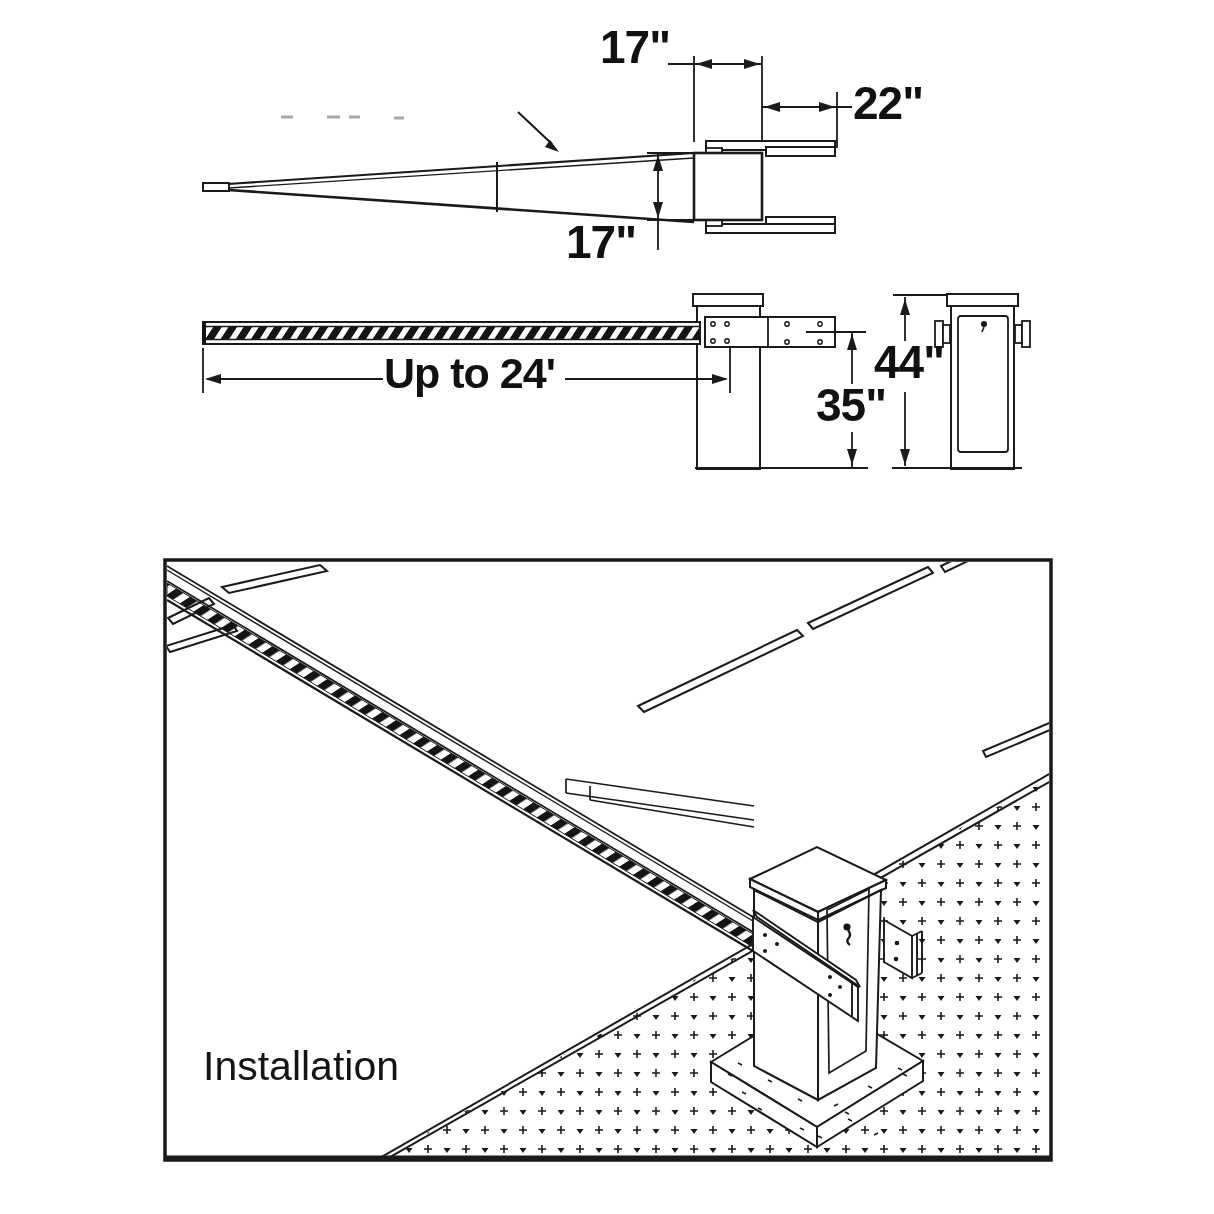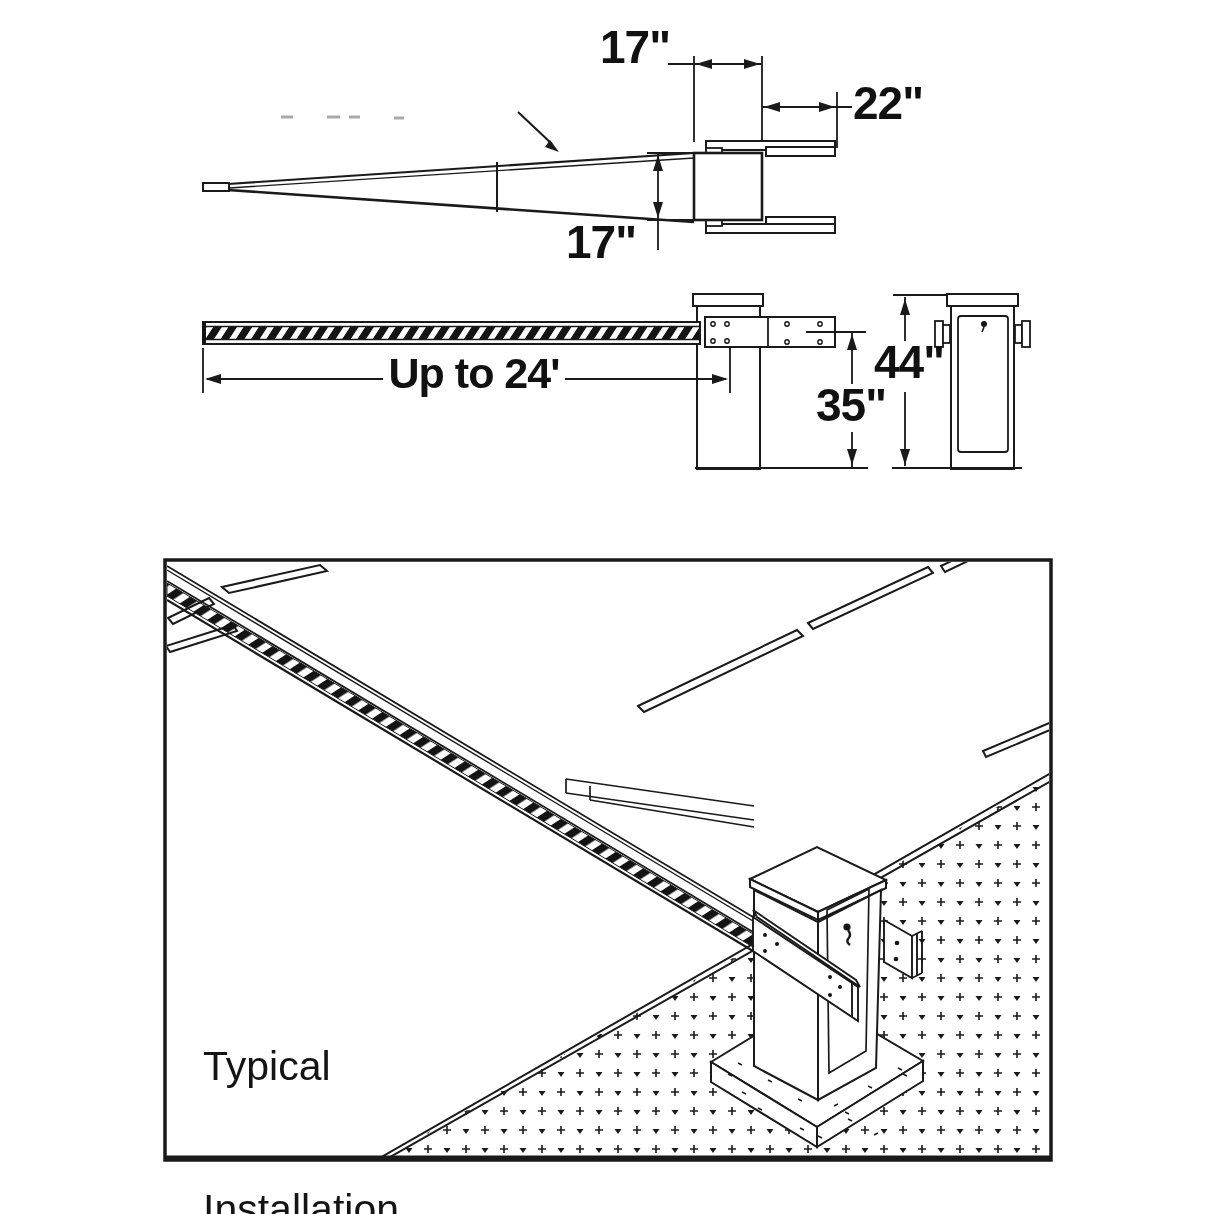--- a/index.html
+++ b/index.html
@@ -3,21 +3,21 @@
 <meta charset="utf-8">
 <style>
   html,body{margin:0;padding:0;background:#ffffff;}
   .page{position:relative;width:1214px;height:1214px;background:#ffffff;overflow:hidden;
         font-family:"Liberation Sans",sans-serif;}
   .art{position:absolute;left:0;top:0;width:1214px;height:1214px;}
   .label{position:absolute;color:#111;white-space:pre;line-height:1;}
   .dim{font-weight:bold;font-size:46px;letter-spacing:-1px;}
   .dim-mid{font-weight:bold;font-size:43px;letter-spacing:-1px;}
   .caption{font-size:41px;font-weight:400;color:#141414;line-height:1.16;letter-spacing:0;}
-  .center{text-align:center;}
+  .center{text-align:left;}
 </style>
 </head>
 <body>
 
 <div class="page">
 
 <svg class="art" viewBox="0 0 1214 1214" fill="none" stroke-linecap="butt">
   <defs>
 
     <pattern id="hatch2d" patternUnits="userSpaceOnUse" width="15.2" height="13" patternTransform="skewX(-33)">
@@ -253,17 +253,16 @@
 
 <div class="label dim" style="left:566px;top:219px;">17"</div>
 
 <div class="label dim-mid center" style="left:384px;top:352px;width:180px;">Up to 24'</div>
 
 <div class="label dim" style="left:816px;top:382px;">35"</div>
 
 <div class="label dim" style="left:874px;top:339px;">44"</div>
 
 <div class="label caption" style="left:203px;top:948px;">
-  <div>Typical</div>
   <div>Installation</div>
 </div>
 
 </div>
 
 </body></html>

